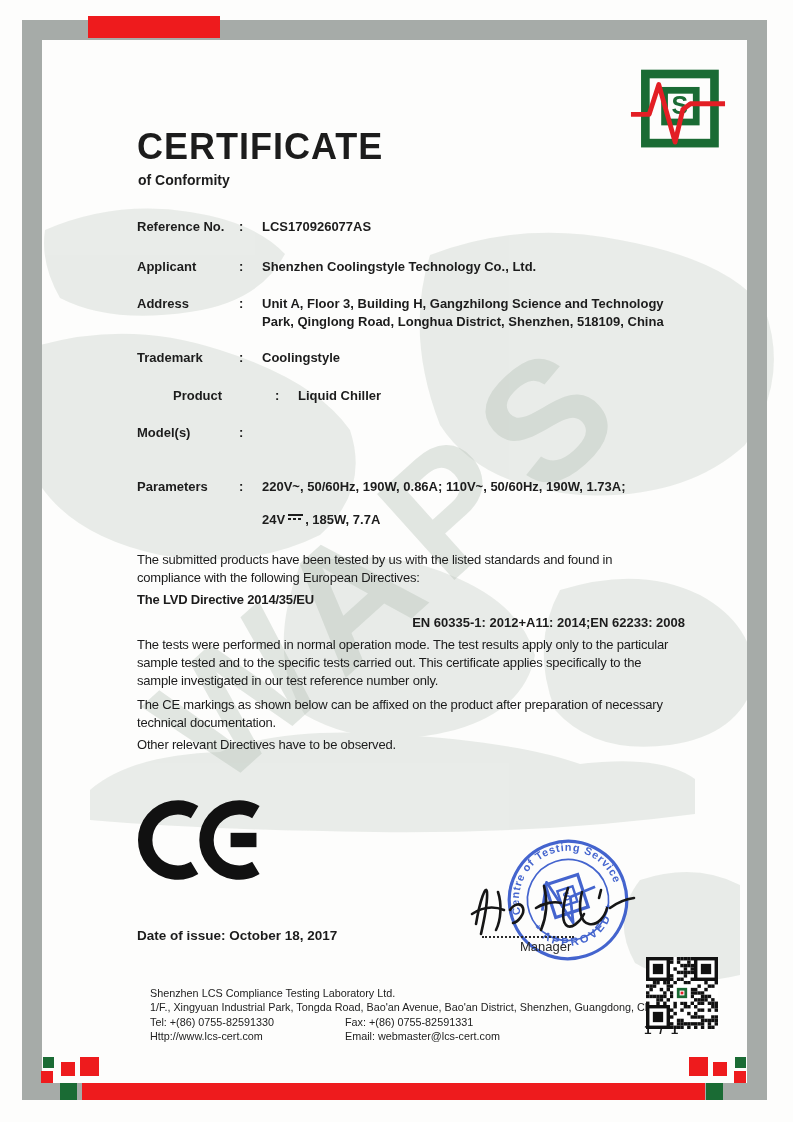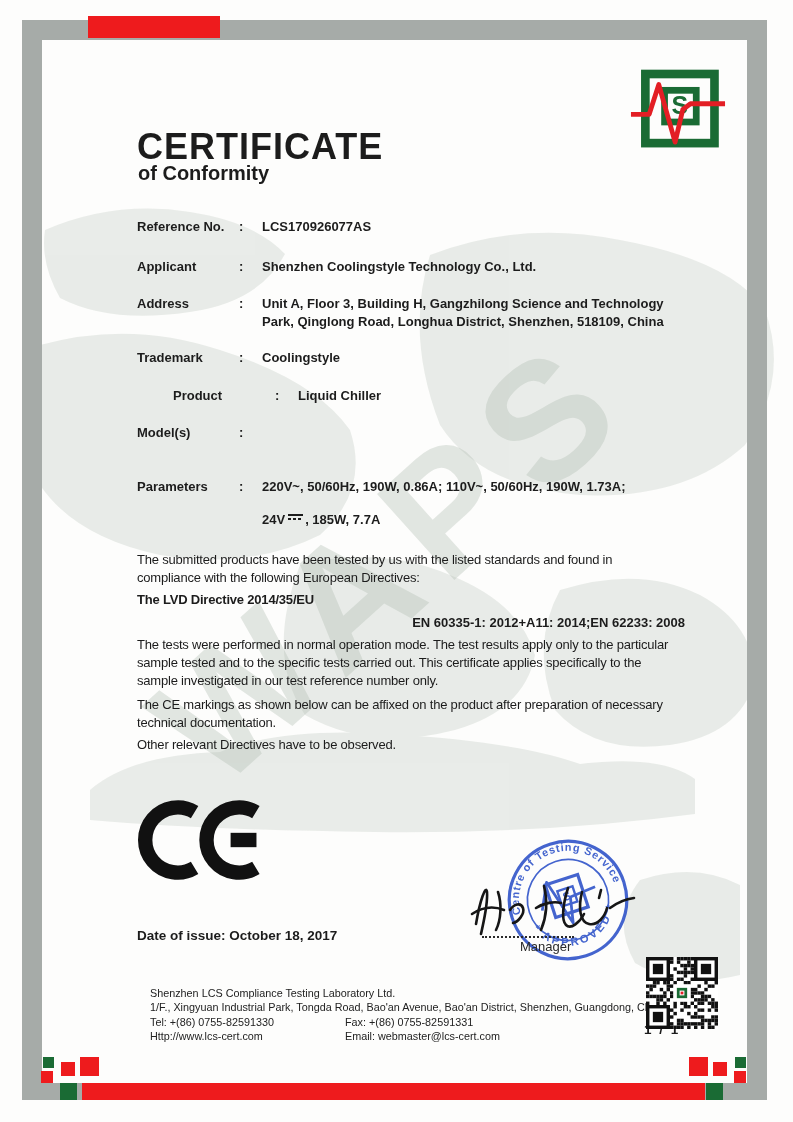--- a/index.html
+++ b/index.html
@@ -23,21 +23,21 @@
   .frame-left{left:22px;top:20px;width:20px;height:1080px;}
   .frame-right{left:747px;top:20px;width:20px;height:1080px;}
   .frame-bottom{left:22px;top:1083px;width:745px;height:17px;}
   .bar{position:absolute;z-index:3;}
   .red{background:#ee1b1d;}
   .green{background:#1a6b34;}
   .top-red-bar{left:88px;top:16px;width:132px;height:22px;}
   .bottom-red-bar{left:82px;top:1083px;width:623px;height:17px;}
   
   .title{position:absolute;left:137px;top:126px;z-index:4;font-size:36px;font-weight:bold;letter-spacing:1px;margin:0;}
-  .subtitle{position:absolute;left:138px;top:162px;z-index:4;font-size:20px;font-weight:bold;margin:0;}
+  .subtitle{position:absolute;left:138px;top:172px;z-index:4;font-size:14px;font-weight:bold;margin:0;}
   .logo{position:absolute;left:630px;top:64px;z-index:4;}
   
   .field-row{position:absolute;left:137px;width:565px;display:flex;z-index:4;
     font-size:13px;font-weight:bold;line-height:1.35;}
   .field-label{width:102px;flex:none;}
   .field-colon{width:23px;flex:none;text-align:left;}
   .field-value{flex:1;}
   .dc-icon{display:inline-block;width:15px;height:7px;margin:0 2px 1px 3px;
     border-top:2px solid #1c1c1c;position:relative;vertical-align:baseline;}
   .dc-icon::after{content:"";position:absolute;left:0;top:2px;width:15px;height:2px;

